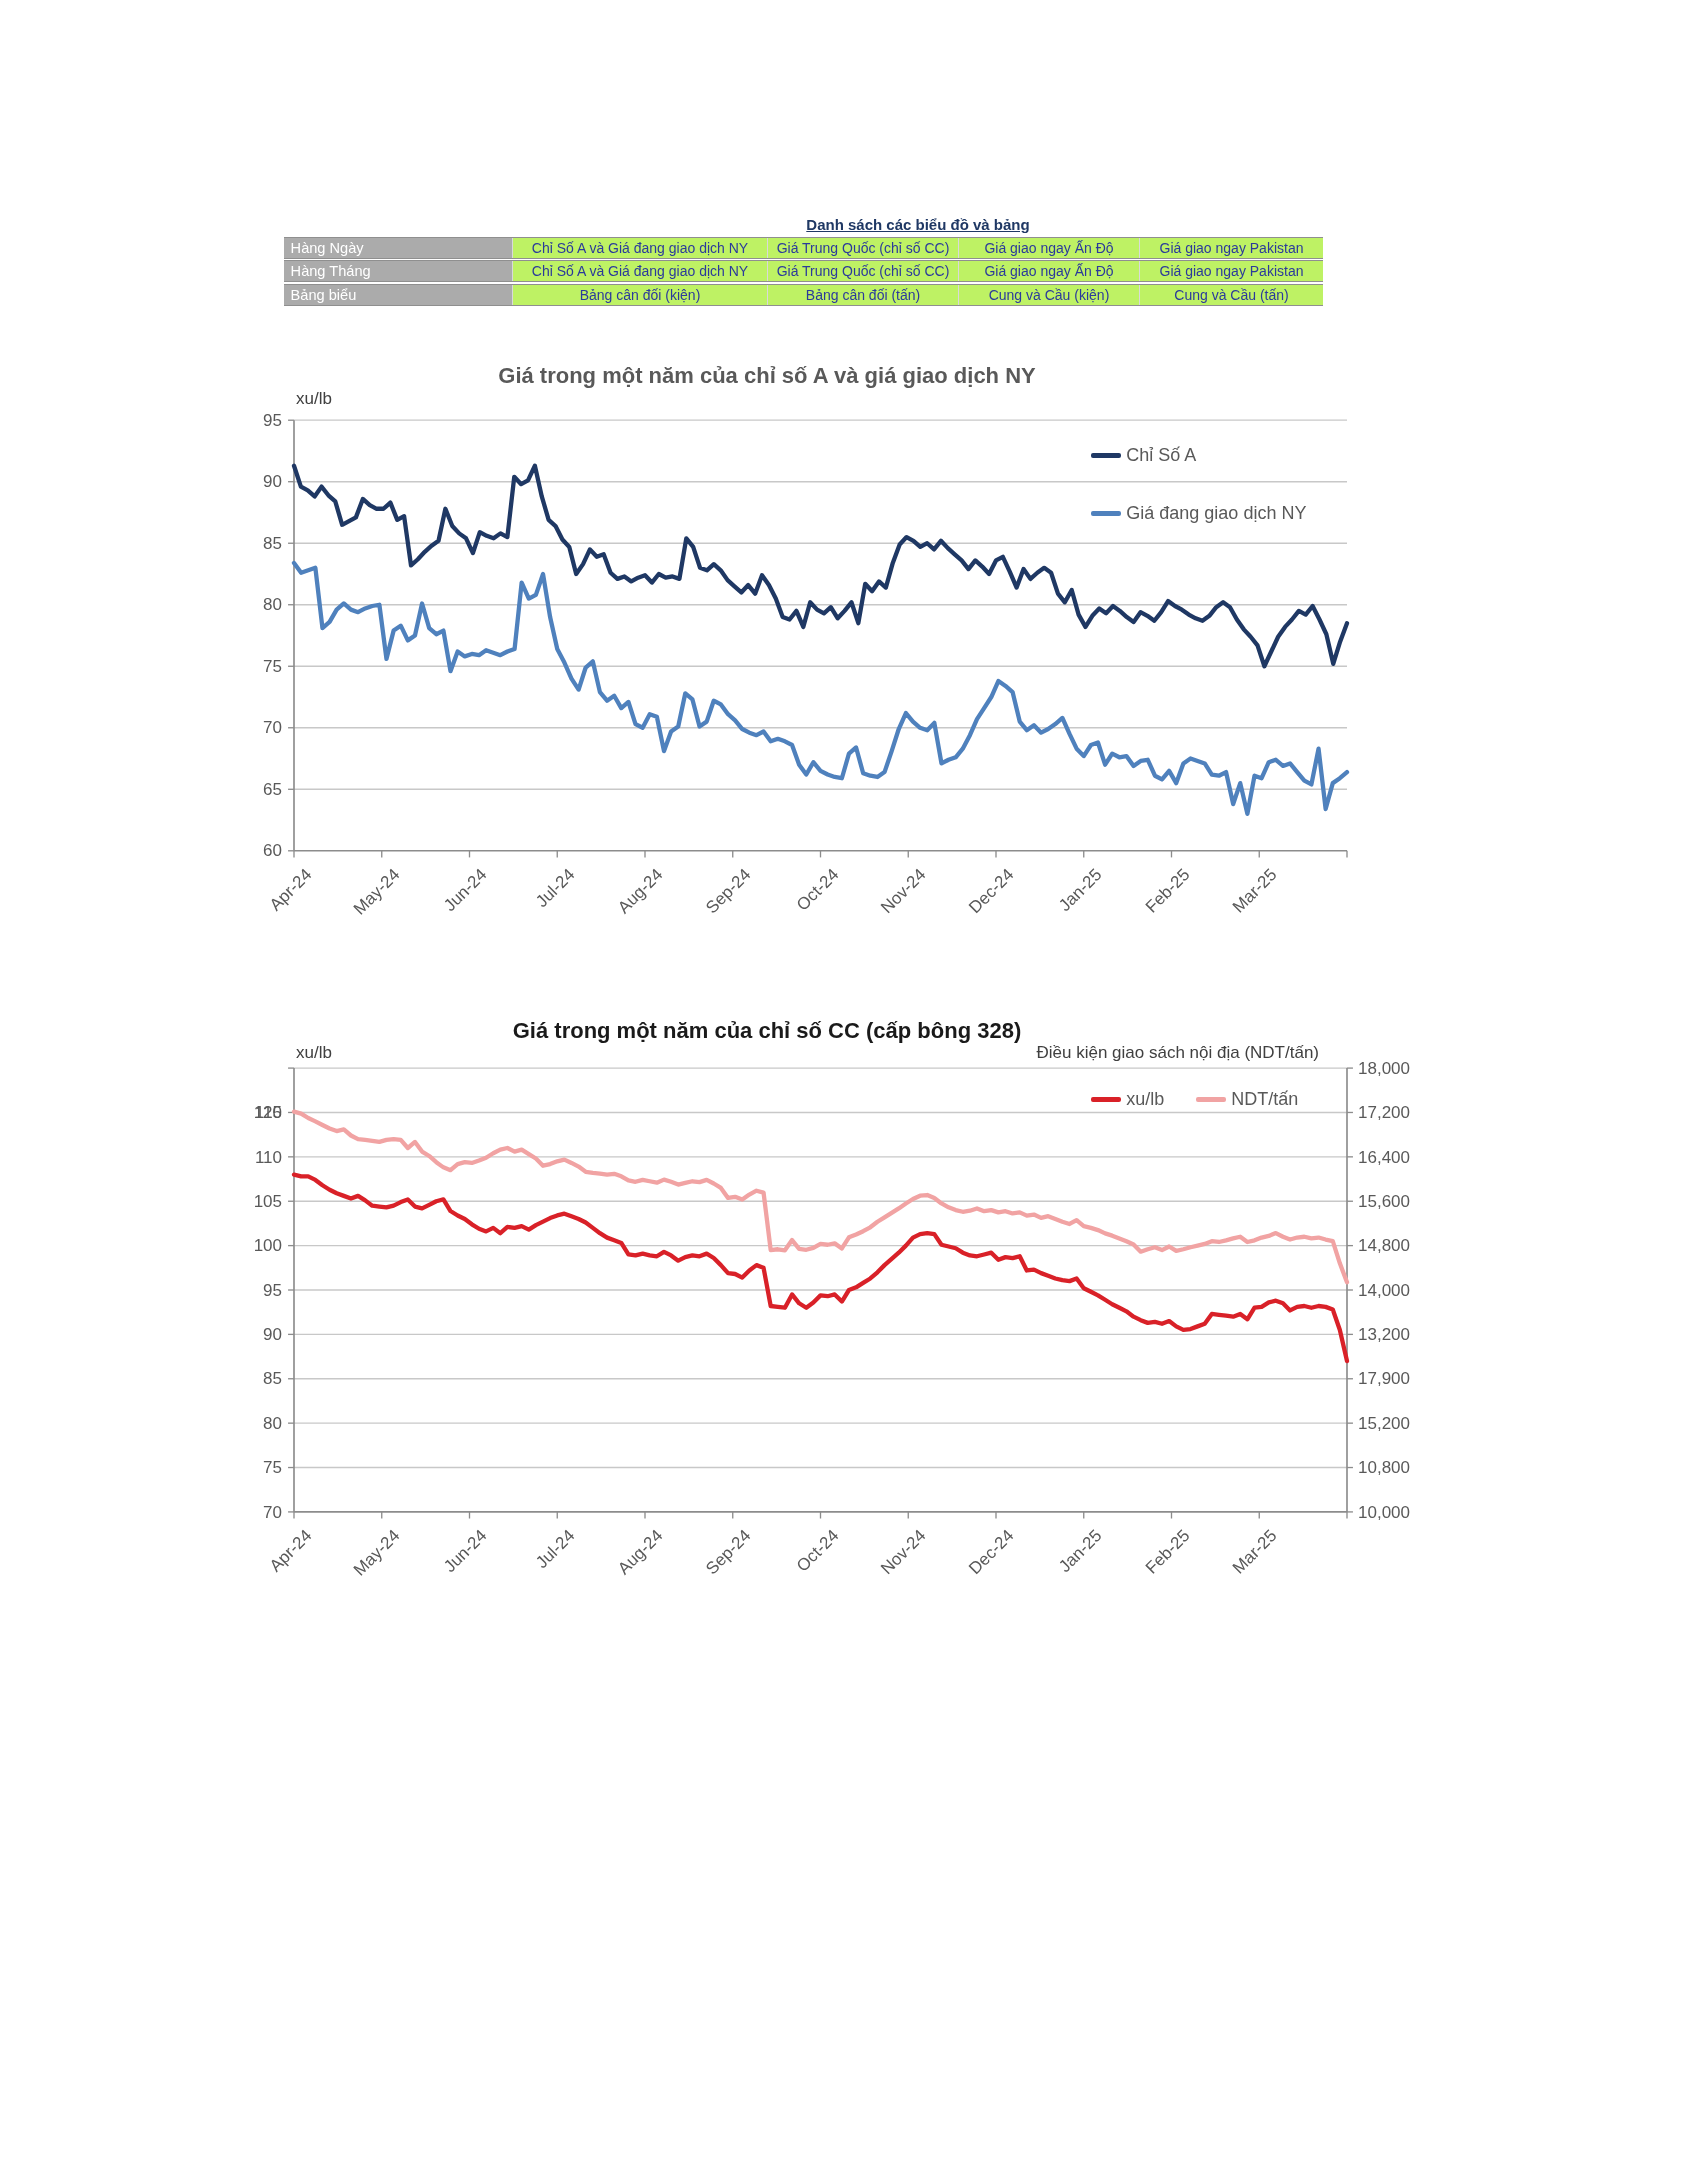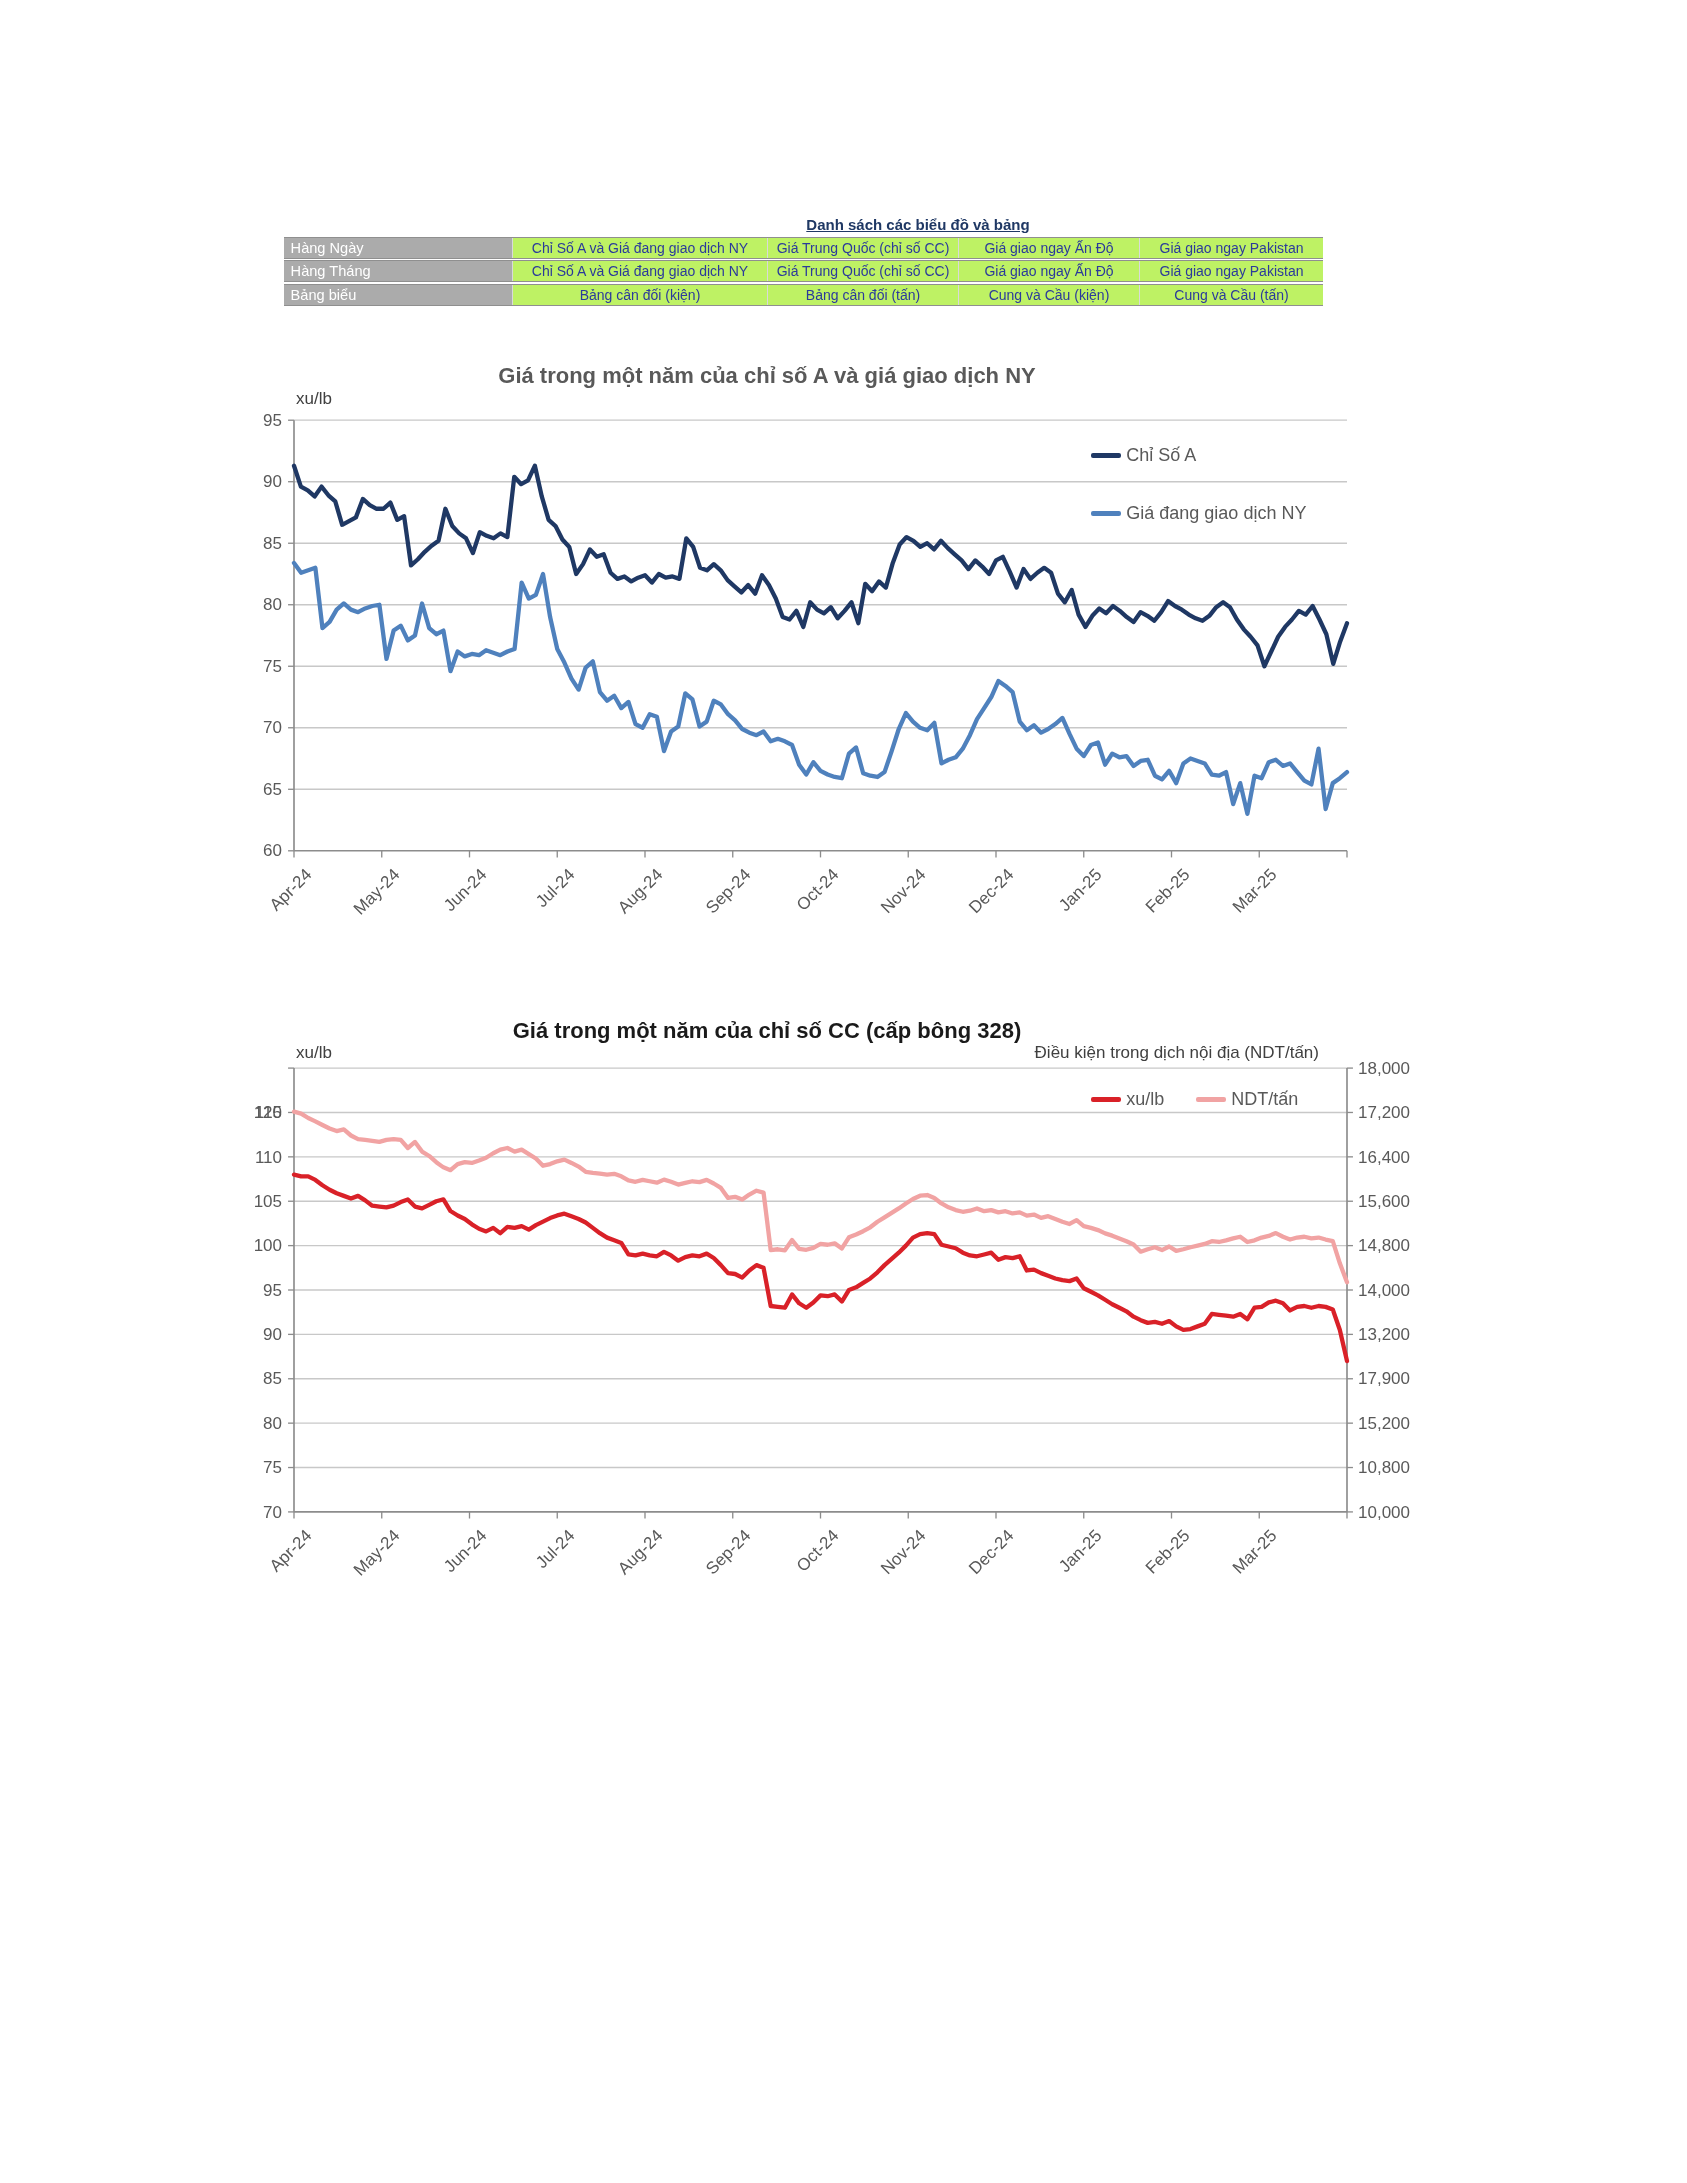--- a/index.html
+++ b/index.html
@@ -126,21 +126,21 @@
         <span class="legend-text">Chỉ Số A</span>
       </div>
       <div class="legend-item" style="left: 797px; top: 83px;">
         <span class="legend-swatch" style="background: rgb(79, 129, 189);"></span>
         <span class="legend-text">Giá đang giao dịch NY</span>
       </div>
     </div>
 
   <div class="chart-title t-black" style="top:1018px;">Giá trong một năm của chỉ số CC (cấp bông 328)</div>
   <div class="axis-sub" style="left:296px;top:1043px;">xu/lb</div>
-  <div class="axis-sub" style="left:949px;top:1043px;width:370px;text-align:right;">Điều kiện trong dịch nội địa (NDT/tấn)</div>
+  <div class="axis-sub" style="left:949px;top:1043px;width:370px;text-align:right;">Điều kiện giao sách nội địa (NDT/tấn)</div>
   <div class="plot" id="chart2" style="left:294px;top:1068px;">
       <svg width="1053" height="444" viewBox="0 0 1592 671">
         <line x1="0" y1="0" x2="1592" y2="0" stroke="#C8C8C8" stroke-width="2"></line>
         <line x1="0" y1="67.10000000000001" x2="1592" y2="67.10000000000001" stroke="#C8C8C8" stroke-width="2"></line>
         <line x1="0" y1="134.20000000000002" x2="1592" y2="134.20000000000002" stroke="#C8C8C8" stroke-width="2"></line>
         <line x1="0" y1="201.29999999999998" x2="1592" y2="201.29999999999998" stroke="#C8C8C8" stroke-width="2"></line>
         <line x1="0" y1="268.40000000000003" x2="1592" y2="268.40000000000003" stroke="#C8C8C8" stroke-width="2"></line>
         <line x1="0" y1="335.5" x2="1592" y2="335.5" stroke="#C8C8C8" stroke-width="2"></line>
         <line x1="0" y1="402.59999999999997" x2="1592" y2="402.59999999999997" stroke="#C8C8C8" stroke-width="2"></line>
         <line x1="0" y1="469.7" x2="1592" y2="469.7" stroke="#C8C8C8" stroke-width="2"></line>

